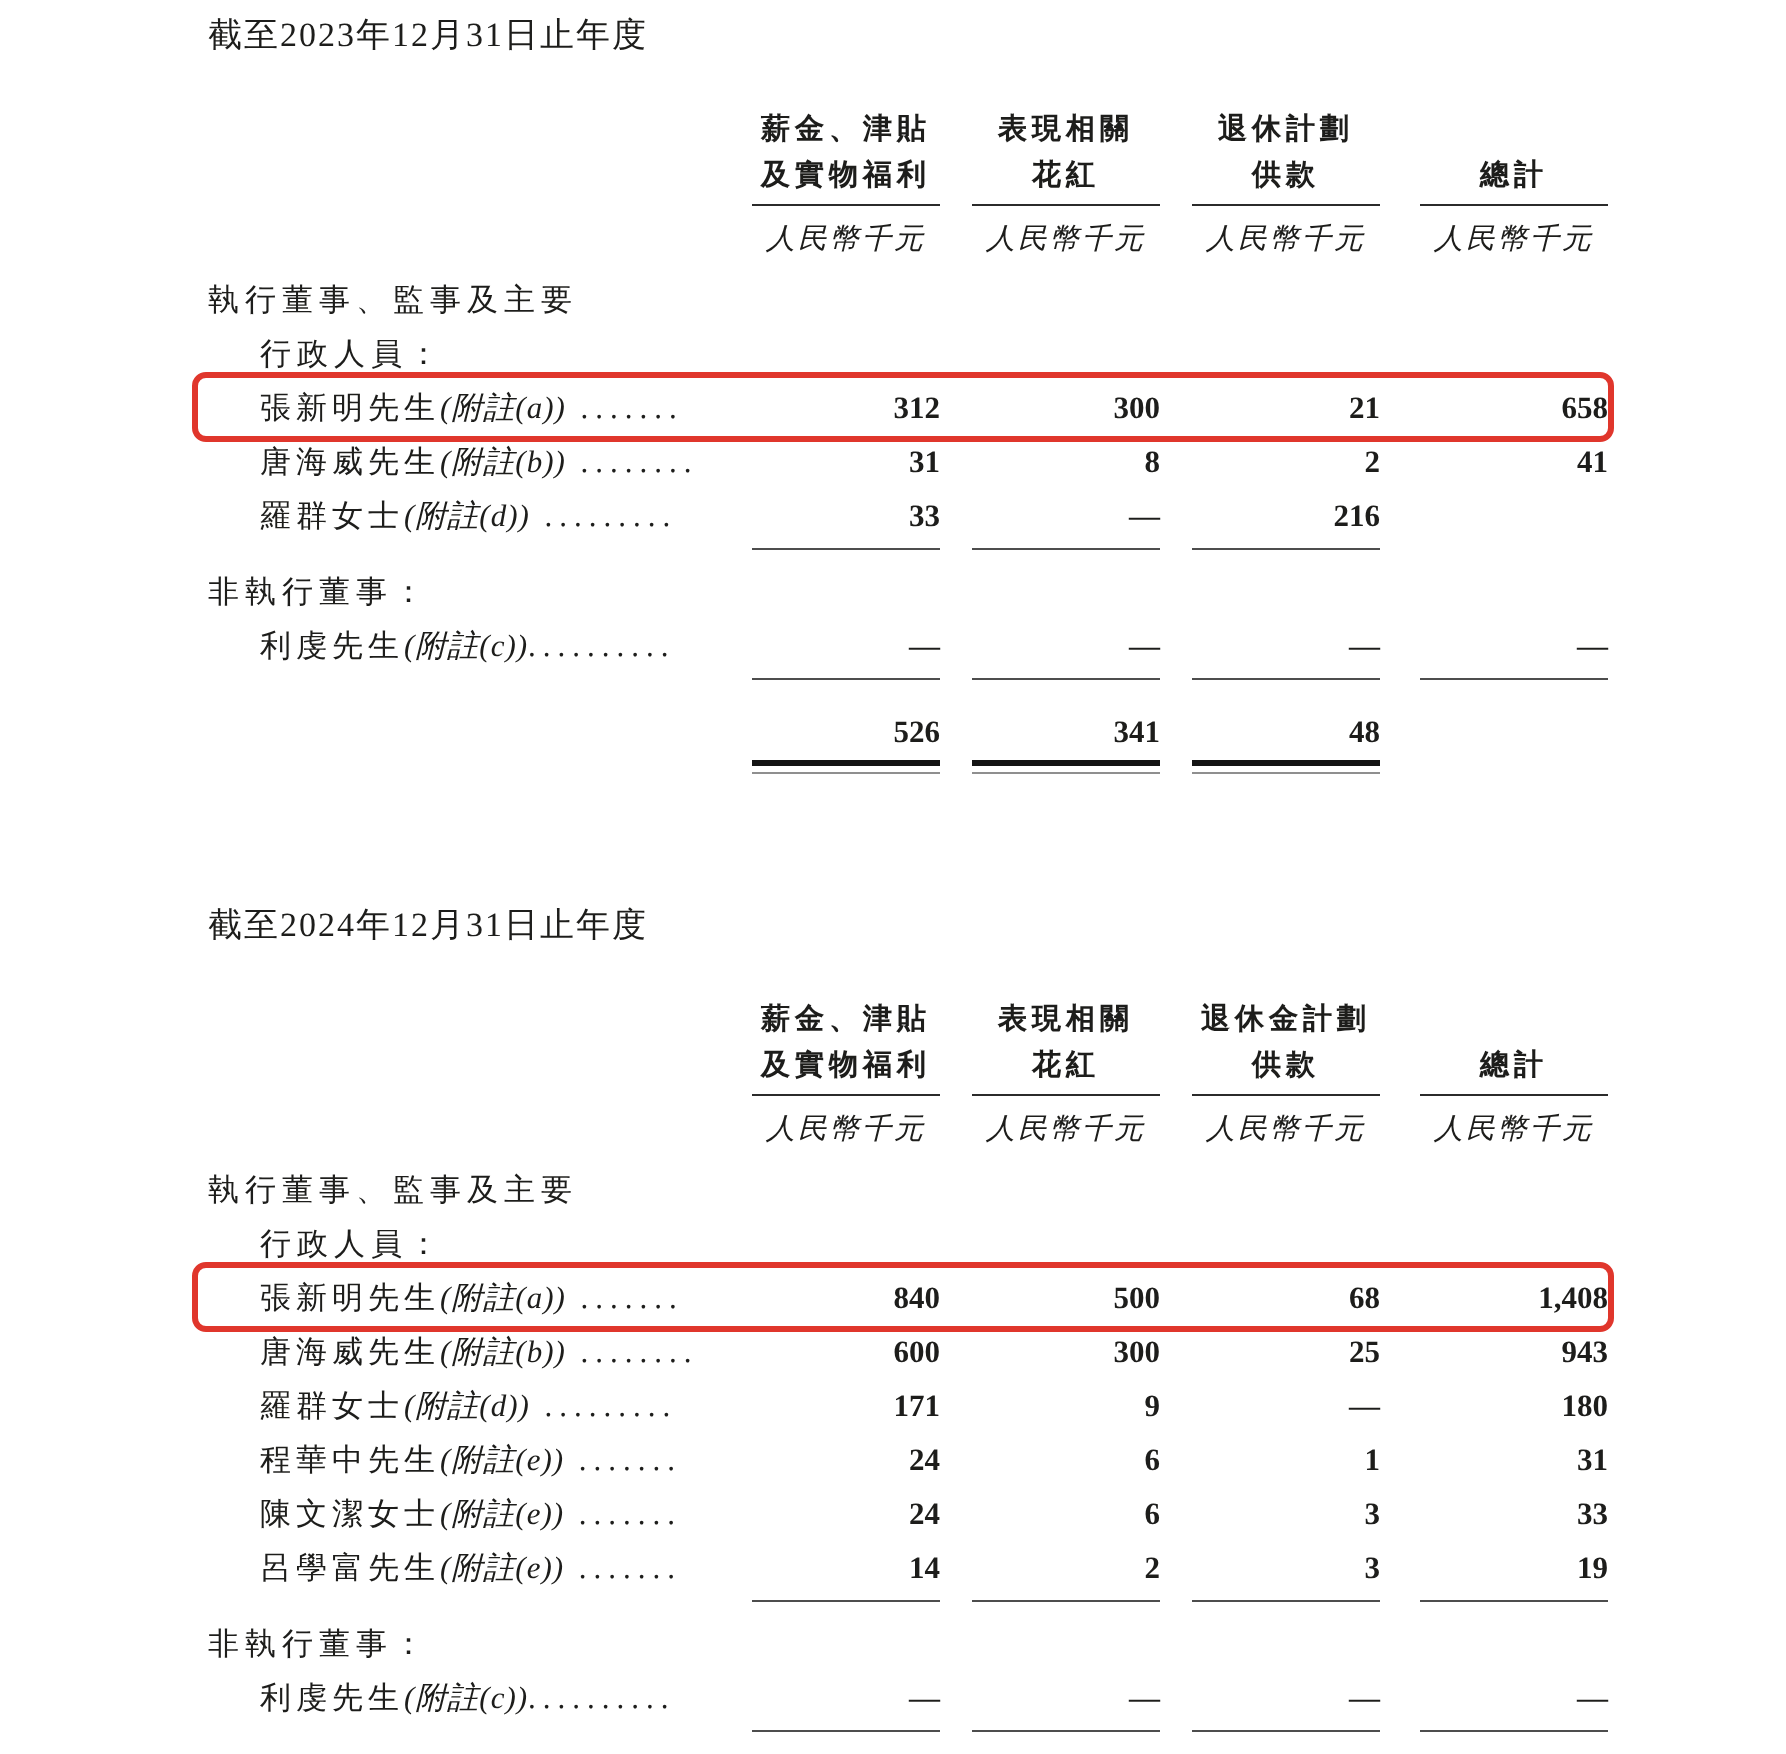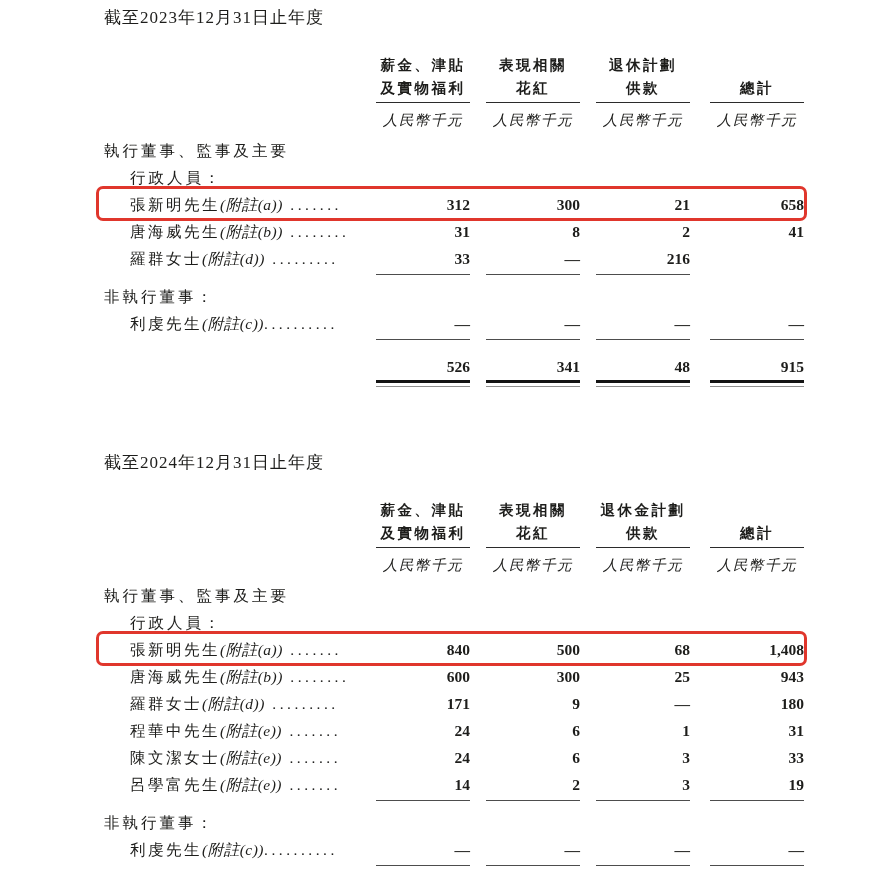--- a/index.html
+++ b/index.html
@@ -105,21 +105,20 @@
           <div class="col"><span class="rulebox sgl">—</span></div>
           <div class="col"><span class="rulebox sgl">—</span></div>
           <div class="col"><span class="rulebox sgl">—</span></div>
           <div class="col"><span class="rulebox sgl">—</span></div>
         </div>
         <div class="grid trow">
           <div class="lbl"></div>
           <div class="col"><span class="rulebox"><span class="tv">526</span><span class="dbl"></span></span></div>
           <div class="col"><span class="rulebox"><span class="tv">341</span><span class="dbl"></span></span></div>
           <div class="col"><span class="rulebox"><span class="tv">48</span><span class="dbl"></span></span></div>
-          <div class="col"><span class="rulebox"><span class="tv">915</span><span class="dbl"></span></span></div>
         </div>
       </div>
   </section>
   <section class="year-block second">
     <div class="tbl-title">截至2024年12月31日止年度</div>
     <div>
         <div class="grid header-grid">
           <div class="lbl"></div>
           <div class="col"><div class="hbox"><div class="h1">薪金、津貼</div><div class="h2">及實物福利</div></div></div>
           <div class="col"><div class="hbox"><div class="h1">表現相關</div><div class="h2">花紅</div></div></div>

